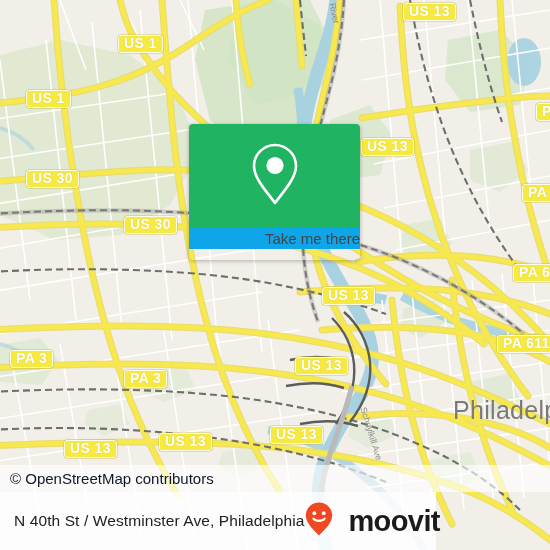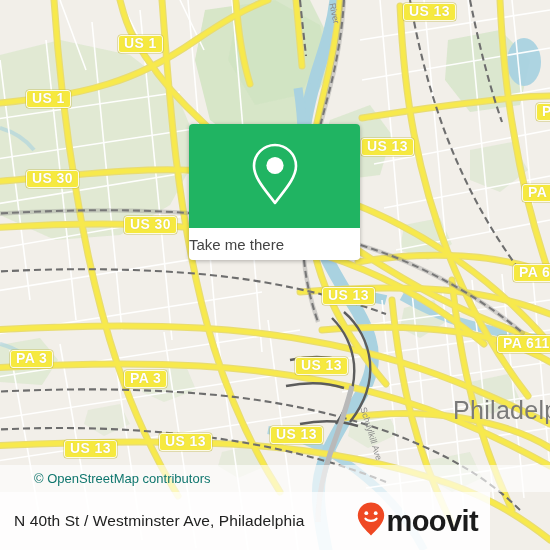--- a/index.html
+++ b/index.html
@@ -64,67 +64,66 @@
     box-shadow: 0 1px 4px rgba(0,0,0,.28);
   }
   #card-top {
     height: 104px;
     background: #20b462;
     display: flex;
     align-items: center;
     justify-content: center;
   }
   #card-bottom {
-    height: 32px;
-    background: #ffffff;
+    height: 21px;
+    background: #0ea5e9;
     display: flex;
     align-items: center;
-    justify-content: flex-start;
+    justify-content: flex-end;
   }
   #card-bottom span {
     color: #444444;
     font-size: 15px;
   }
 
   
   #osm-attribution {
     position: absolute;
     left: 0; top: 465px;
     width: 550px; height: 27px;
     background: rgba(255,255,255,.62);
     display: flex; align-items: center;
   }
   #osm-attribution span {
     padding-left: 10px;
-    font-size: 13px;
-    color: #0f766e;
-    margin-left: 24px;
+    font-size: 15px;
+    color: #0f172a;
   }
 
   
   #bottom-bar {
     position: absolute;
     left: 0; top: 492px;
-    width: 490px; height: 58px;
+    width: 436px; height: 58px;
     background: rgba(255,255,255,.88);
     display: flex;
     align-items: center;
     justify-content: space-between;
     padding: 0 12px 0 14px;
   }
   #address {
     font-size: 15.5px;
     color: #212121;
     white-space: nowrap;
     letter-spacing: .1px;
   }
   #brand {
     display: flex;
     align-items: center;
-    gap: 1px;
+    gap: 14px;
   }
   #brand-text {
     font-size: 29px;
     font-weight: bold;
     color: #1b1b1b;
     letter-spacing: -0.6px;
     line-height: 29px;
   }
 </style>
 </head>

